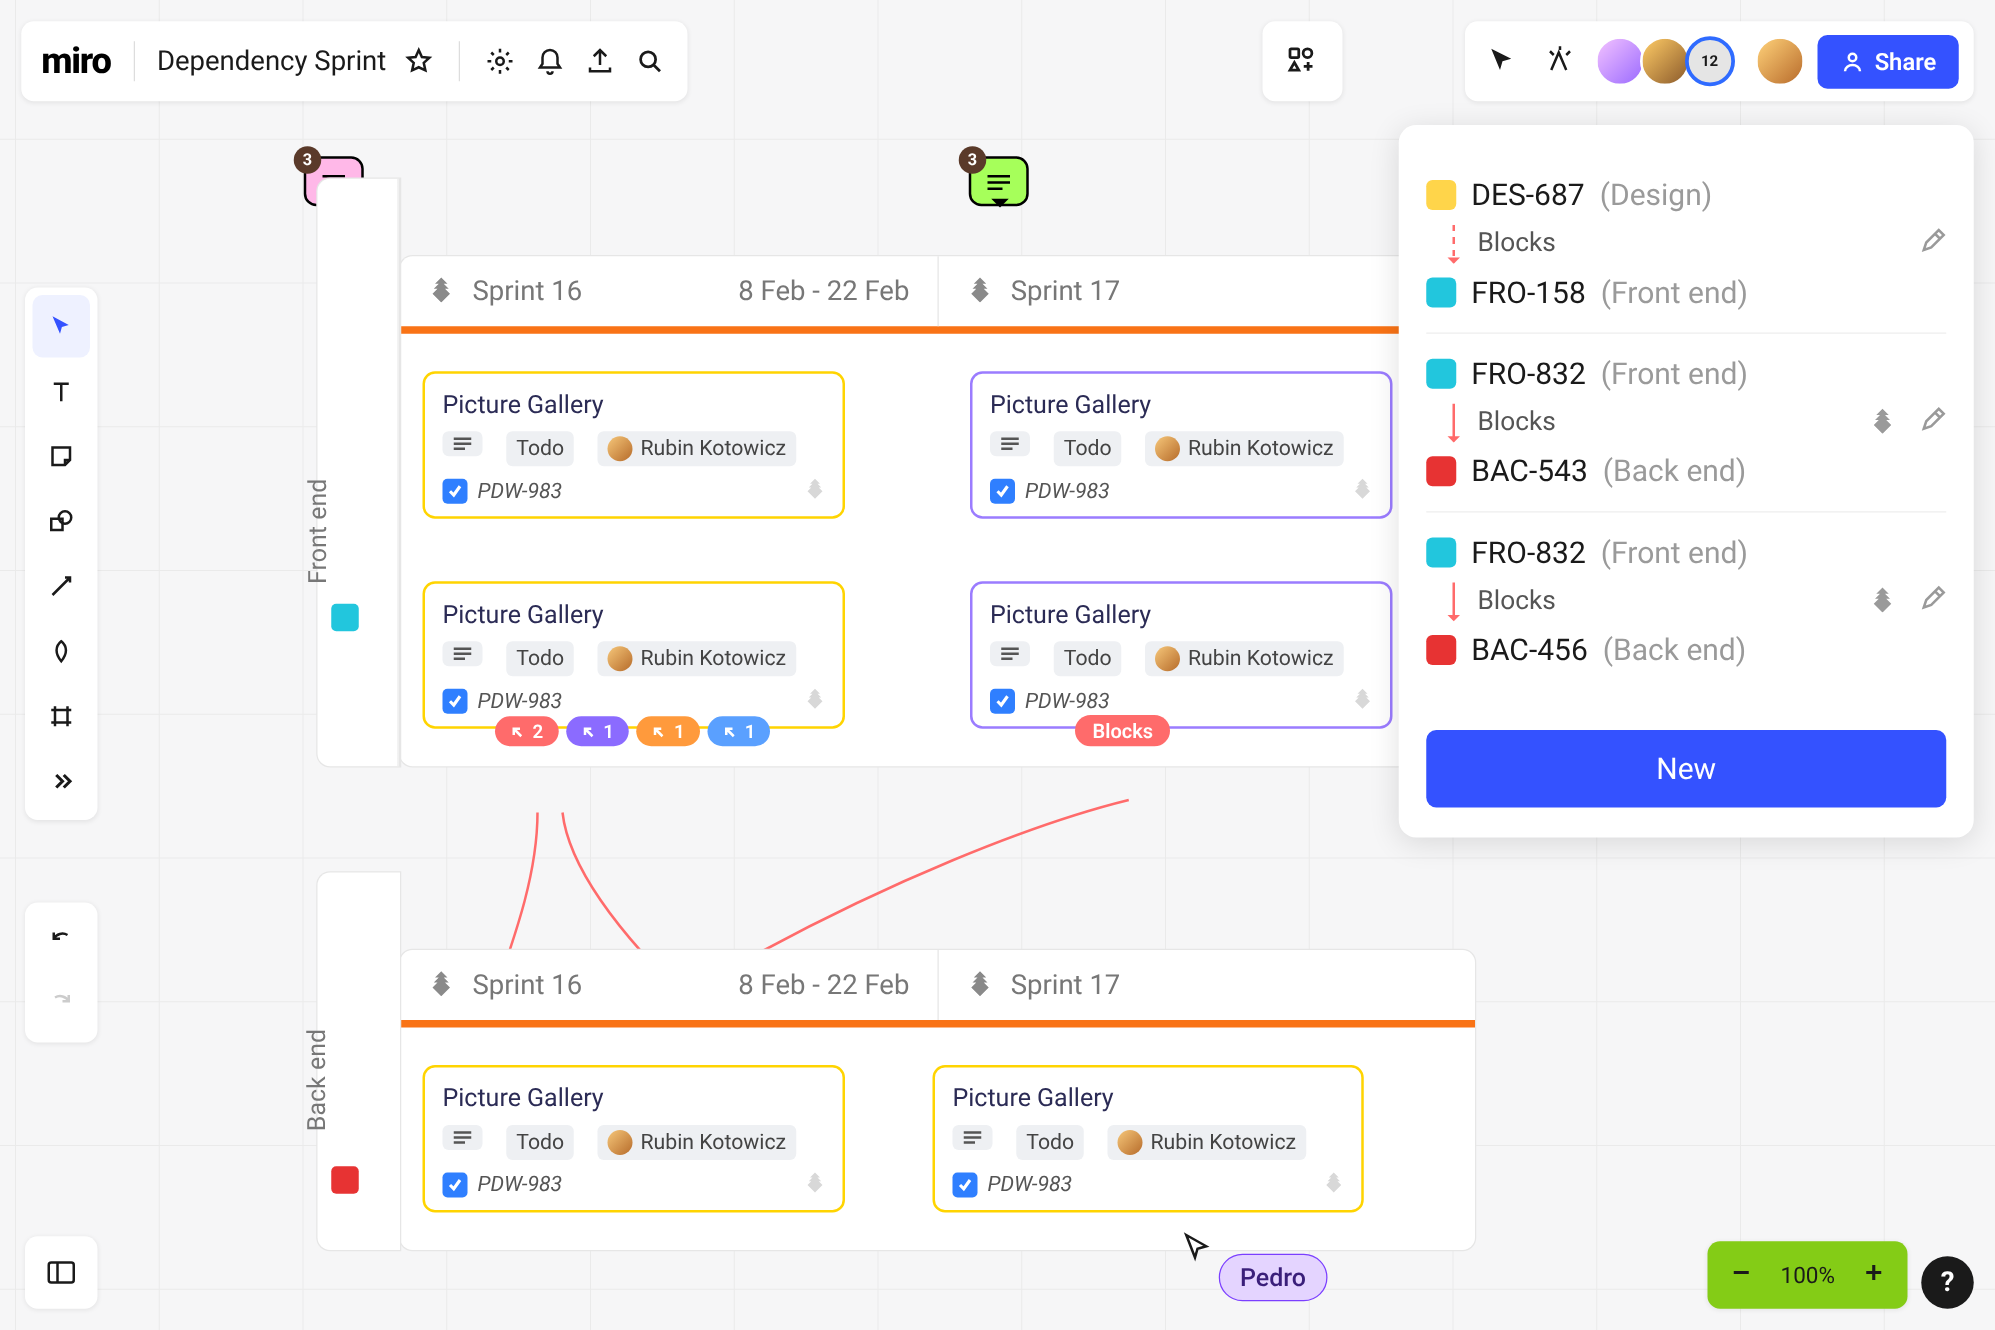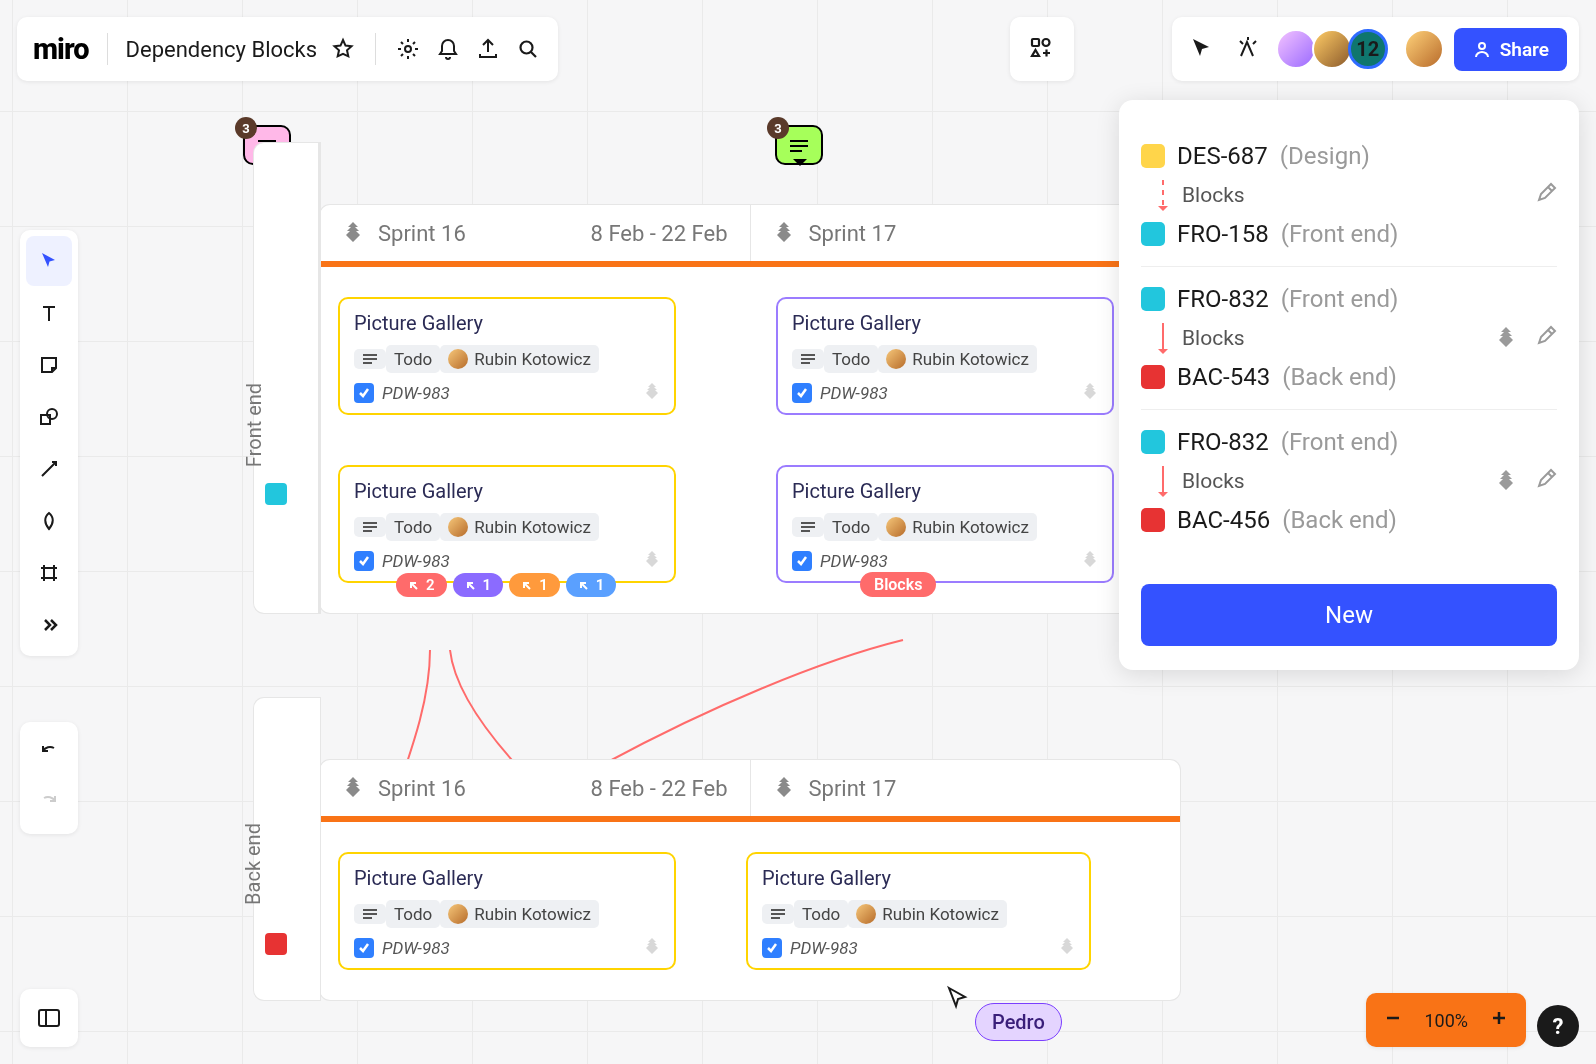--- a/index.html
+++ b/index.html
@@ -38,21 +38,21 @@
   .header-right {
     position:absolute; top:17px; right:17px;
     display:flex; align-items:center; gap:10px;
     background:#fff; border-radius:10px; padding:8px 12px; height:64px;
     box-shadow: 0 1px 4px rgba(0,0,0,0.08);
   }
   .tool-icon { width:36px;height:36px;display:flex;align-items:center;justify-content:center;cursor:pointer;color:#1a1a1a;}
   .avatar { width:40px;height:40px;border-radius:50%; border:2px solid #fff; }
   .avatar.a1{background:linear-gradient(135deg,#f3c2ff,#9b6bff);} 
   .avatar.a2{background:linear-gradient(135deg,#ffcc66,#8b5a2b);margin-left:-14px;} 
-  .avatar-count{width:40px;height:40px;border-radius:50%;border:3px solid #2f6bff;background:#0f766e;display:flex;align-items:center;justify-content:center;font-weight:700;color:#1a1a1a;margin-left:-14px;font-size:20px;}
+  .avatar-count{width:40px;height:40px;border-radius:50%;border:3px solid #2f6bff;background:#e5e5e5;display:flex;align-items:center;justify-content:center;font-weight:700;color:#1a1a1a;margin-left:-14px;font-size:12px;}
   .avatar.a3{background:linear-gradient(135deg,#ffd27a,#b86b2b);margin-left:6px;}
   .share-btn{background:#3452ff;color:#fff;border-radius:8px;padding:10px 18px;display:flex;align-items:center;gap:8px;font-size:19px;font-weight:600;cursor:pointer;}
 
   
   .toolbar {
     position:absolute; top:230px; left:20px; width:58px;
     background:#fff; border-radius:10px; padding:6px 0;
     box-shadow: 0 1px 4px rgba(0,0,0,0.08);
     display:flex; flex-direction:column; align-items:center; gap:2px;
   }
@@ -71,21 +71,21 @@
   .jira-glyph{color:#8a8a8a;}
   .sprint-name{font-size:22px;color:#777;}
   .sprint-dates{font-size:22px;color:#777;margin-left:auto;}
   .table-body{position:relative;padding:30px 18px;display:flex;gap:100px;}
   .col{display:flex;flex-direction:column;gap:50px;}
 
   .card{width:338px;border-radius:10px;border:2.5px solid;padding:12px 14px 10px;position:relative;background:#fff;}
   .card.yellow{border-color:#ffd400;}
   .card.purple{border-color:#9b7cff;}
   .card-title{font-size:20px;color:#2b2b55;margin-bottom:10px;}
-  .chip-row{display:flex;gap:0;align-items:center;margin-bottom:10px;}
+  .chip-row{display:flex;gap:19px;align-items:flex-start;margin-bottom:10px;}
   .chip{background:#eef0f3;color:#444;border-radius:5px;padding:4px 8px;font-size:17px;display:flex;align-items:center;gap:6px;}
   .mini-av{width:20px;height:20px;border-radius:50%;background:linear-gradient(135deg,#f6c77a,#b66b2a);display:inline-block;}
   .card-foot{display:flex;align-items:center;gap:8px;}
   .checkbox{width:20px;height:20px;border-radius:4px;background:#2f7fff;display:flex;align-items:center;justify-content:center;}
   .checkbox svg{stroke:#fff;}
   .issue-key{color:#555;font-size:17px;font-style:italic;}
   .ghost-jira{position:absolute;right:12px;bottom:8px;color:#d8d8d8;}
   .dep-pills{position:absolute;left:56px;bottom:-16px;display:flex;gap:6px;}
   .pill{border-radius:999px;color:#fff;font-size:15px;font-weight:600;padding:3px 12px;display:flex;align-items:center;gap:6px;}
   .pill svg{stroke:#fff;}
@@ -112,38 +112,38 @@
   .dep-mid{display:flex;align-items:center;gap:18px;margin:10px 0 10px 10px;}
   .arrow-dn{width:2px;height:30px;position:relative;margin-left:11px;}
   .arrow-dn.solid{background:#ff6b6b;}
   .arrow-dn.dashed{background:repeating-linear-gradient(to bottom,#ff6b6b 0 5px,transparent 5px 10px);}
   .arrow-dn::after{content:"";position:absolute;bottom:-6px;left:-4px;border:5px solid transparent;border-top-color:#ff6b6b;}
   .mid-label{font-size:21px;color:#555;}
   .mid-actions{margin-left:auto;display:flex;gap:18px;color:#9a9a9a;}
   .new-btn{width:100%;background:#3452ff;color:#fff;border-radius:8px;height:62px;display:flex;align-items:center;justify-content:center;font-size:24px;margin-top:32px;cursor:pointer;}
 
   
-  .zoom-bar{position:absolute;bottom:17px;right:70px;background:#f97316;border-radius:10px;height:54px;display:flex;align-items:center;gap:22px;padding:0 18px;box-shadow:0 1px 4px rgba(0,0,0,0.08);}
+  .zoom-bar{position:absolute;bottom:17px;right:70px;background:#84cc16;border-radius:10px;height:54px;display:flex;align-items:center;gap:22px;padding:0 18px;box-shadow:0 1px 4px rgba(0,0,0,0.08);}
   .zoom-val{font-size:18px;color:#1a1a1a;}
   .help-btn{position:absolute;bottom:17px;right:17px;width:42px;height:42px;border-radius:50%;background:#1a1a1a;color:#fff;display:flex;align-items:center;justify-content:center;font-size:22px;font-weight:700;cursor:pointer;}
 
   
   .remote-cursor{position:absolute;display:flex;align-items:flex-start;gap:4px;}
   .cursor-tag{background:#e4d4ff;border:1.5px solid #7b3fff;border-radius:999px;padding:6px 16px;font-size:20px;color:#3a1f7a;font-weight:500;margin-top:18px;}
 
   
   .connectors{position:absolute;inset:0;pointer-events:none;}
 </style>
 </head>
 <body>
 
 <div class="header-left">
   <span class="logo">miro</span>
   <span class="vdiv"></span>
-  <span class="board-title">Dependency Blocks</span>
+  <span class="board-title">Dependency Sprint</span>
   <span class="hdr-icon">
     <svg width="24" height="24" fill="none" stroke="currentColor" stroke-width="2">
         <path d="M12 3l2.5 5.6 6 .6-4.5 4.1 1.3 6L12 16.8 6.7 19.3l1.3-6L3.5 9.2l6-.6L12 3z"></path>
       </svg>
   </span>
   <span class="vdiv"></span>
   <span class="hdr-icon">
     <svg width="26" height="26" fill="none" stroke="currentColor" stroke-width="2">
         <circle cx="13" cy="13" r="3"></circle>
         <path d="M13 3v3M13 20v3M3 13h3M20 13h3M6 6l2 2M18 18l2 2M20 6l-2 2M6 20l2-2"></path>

